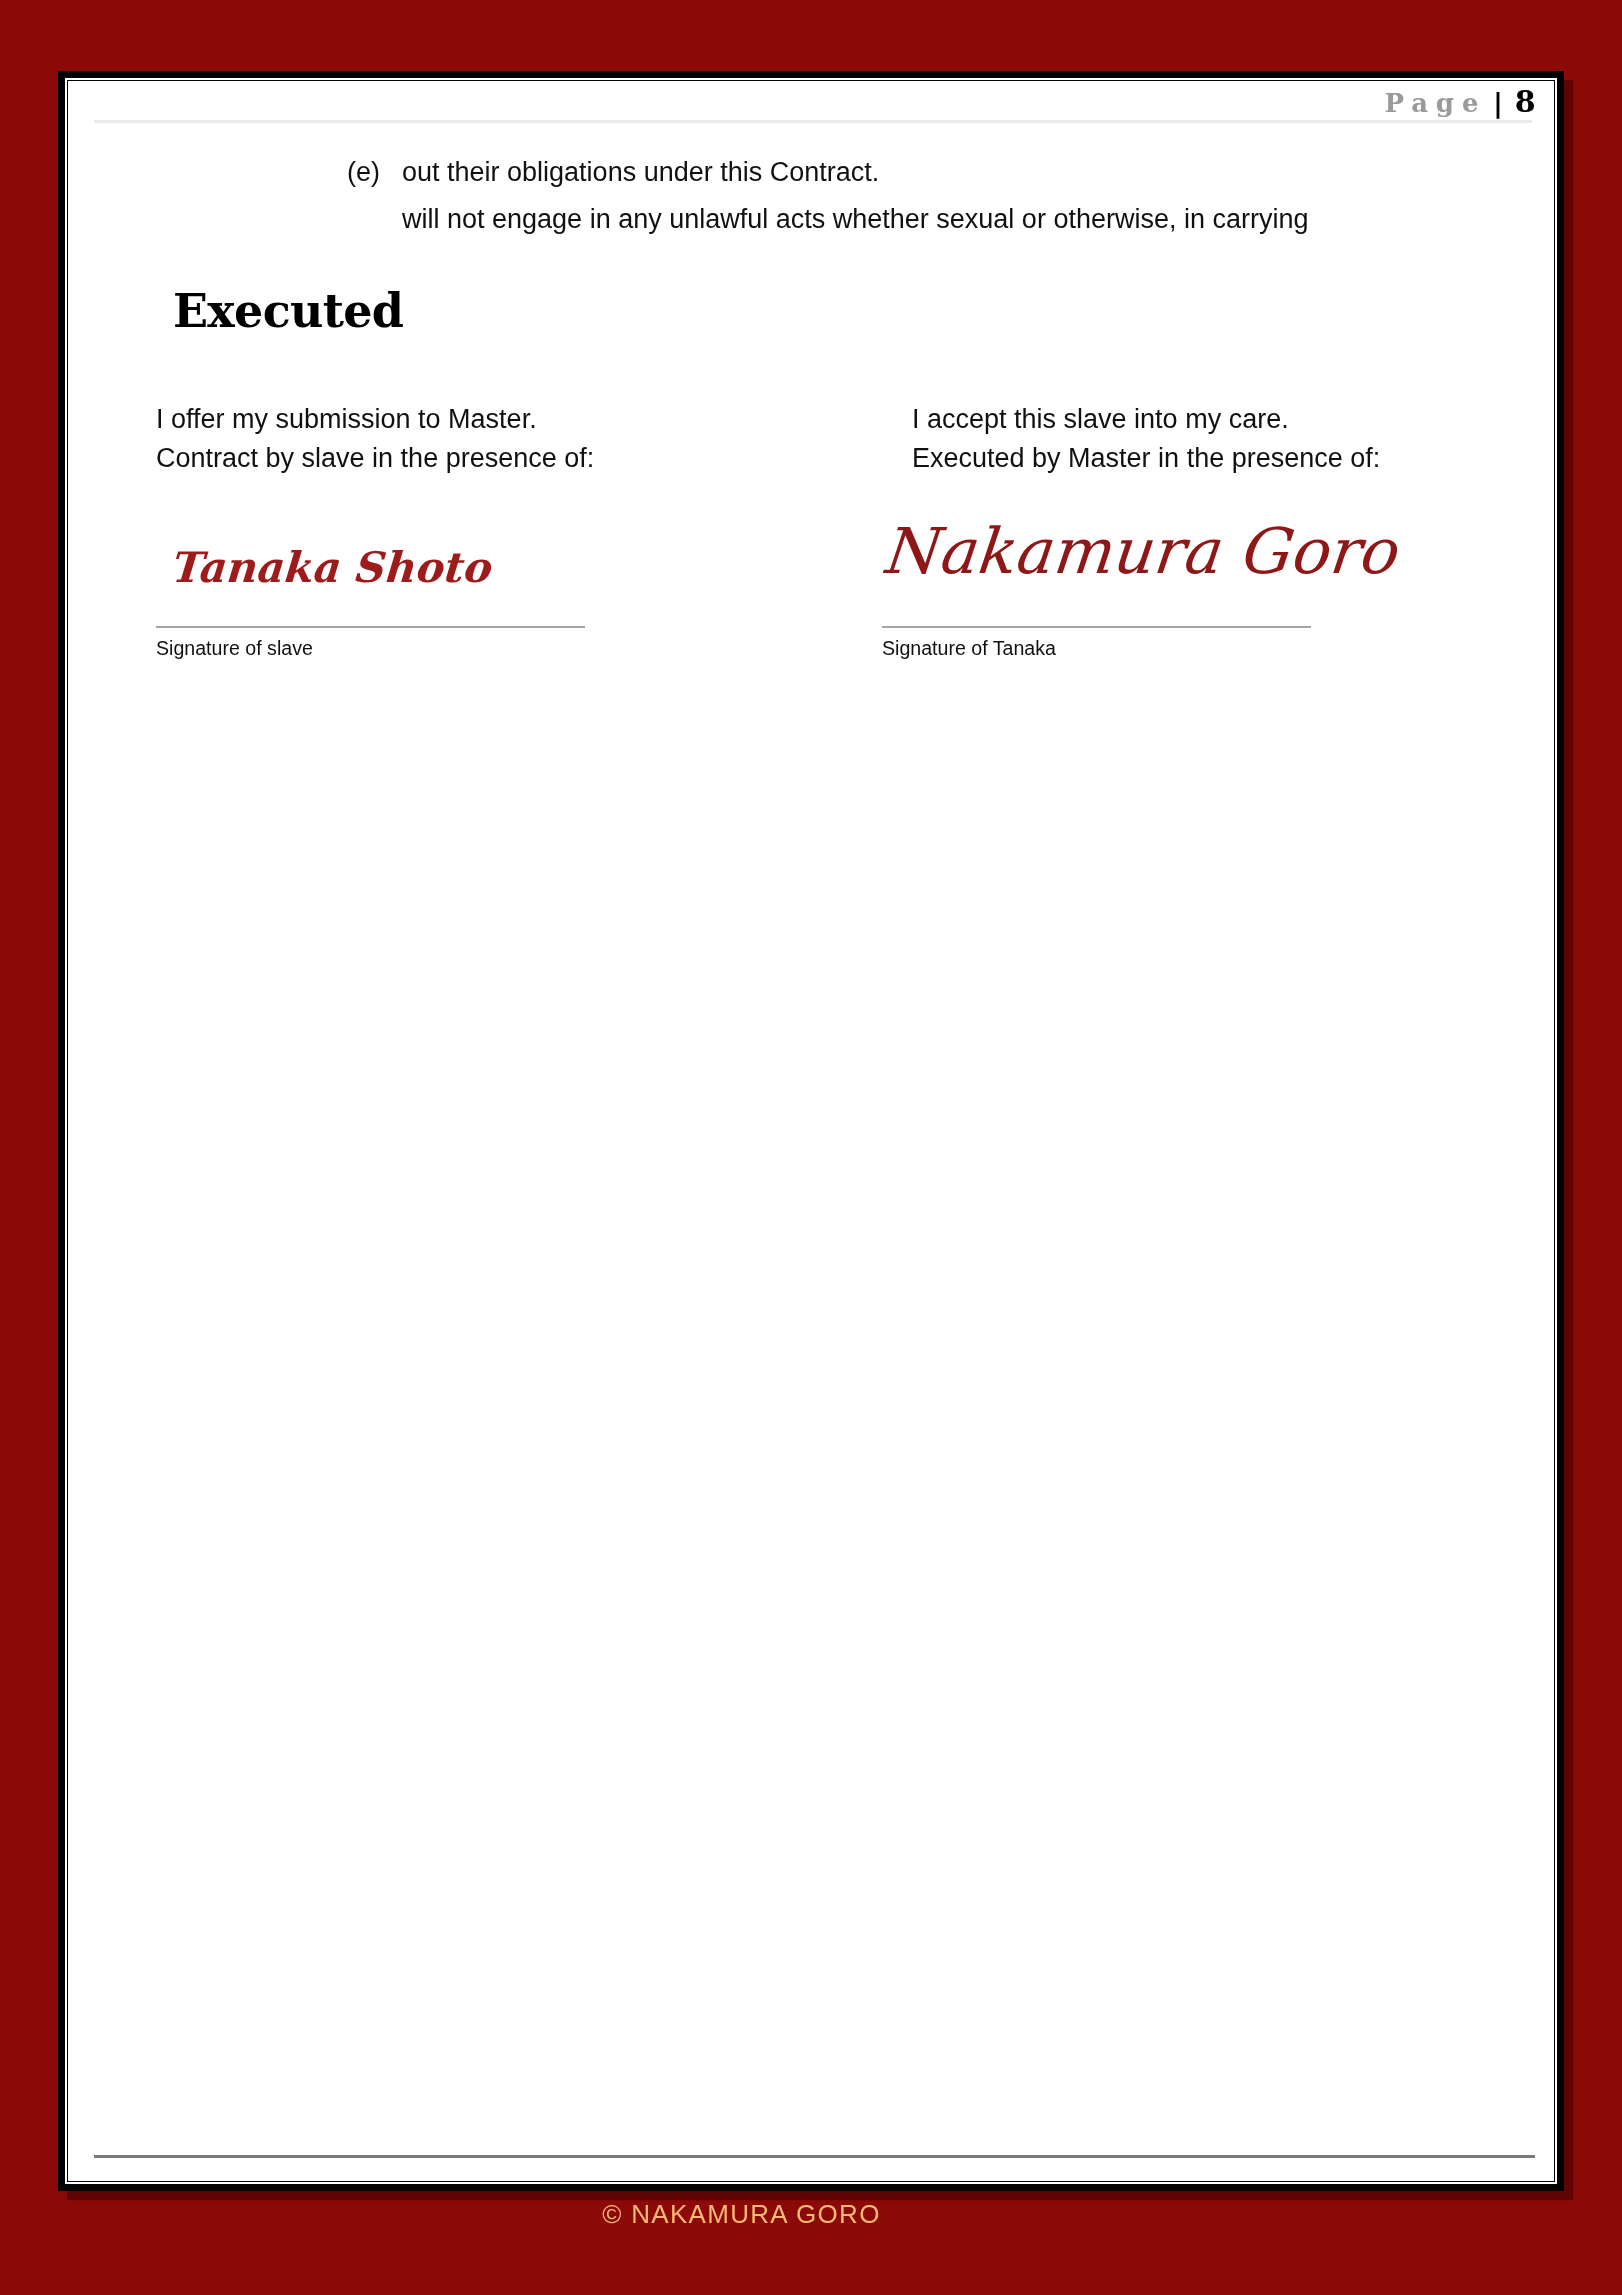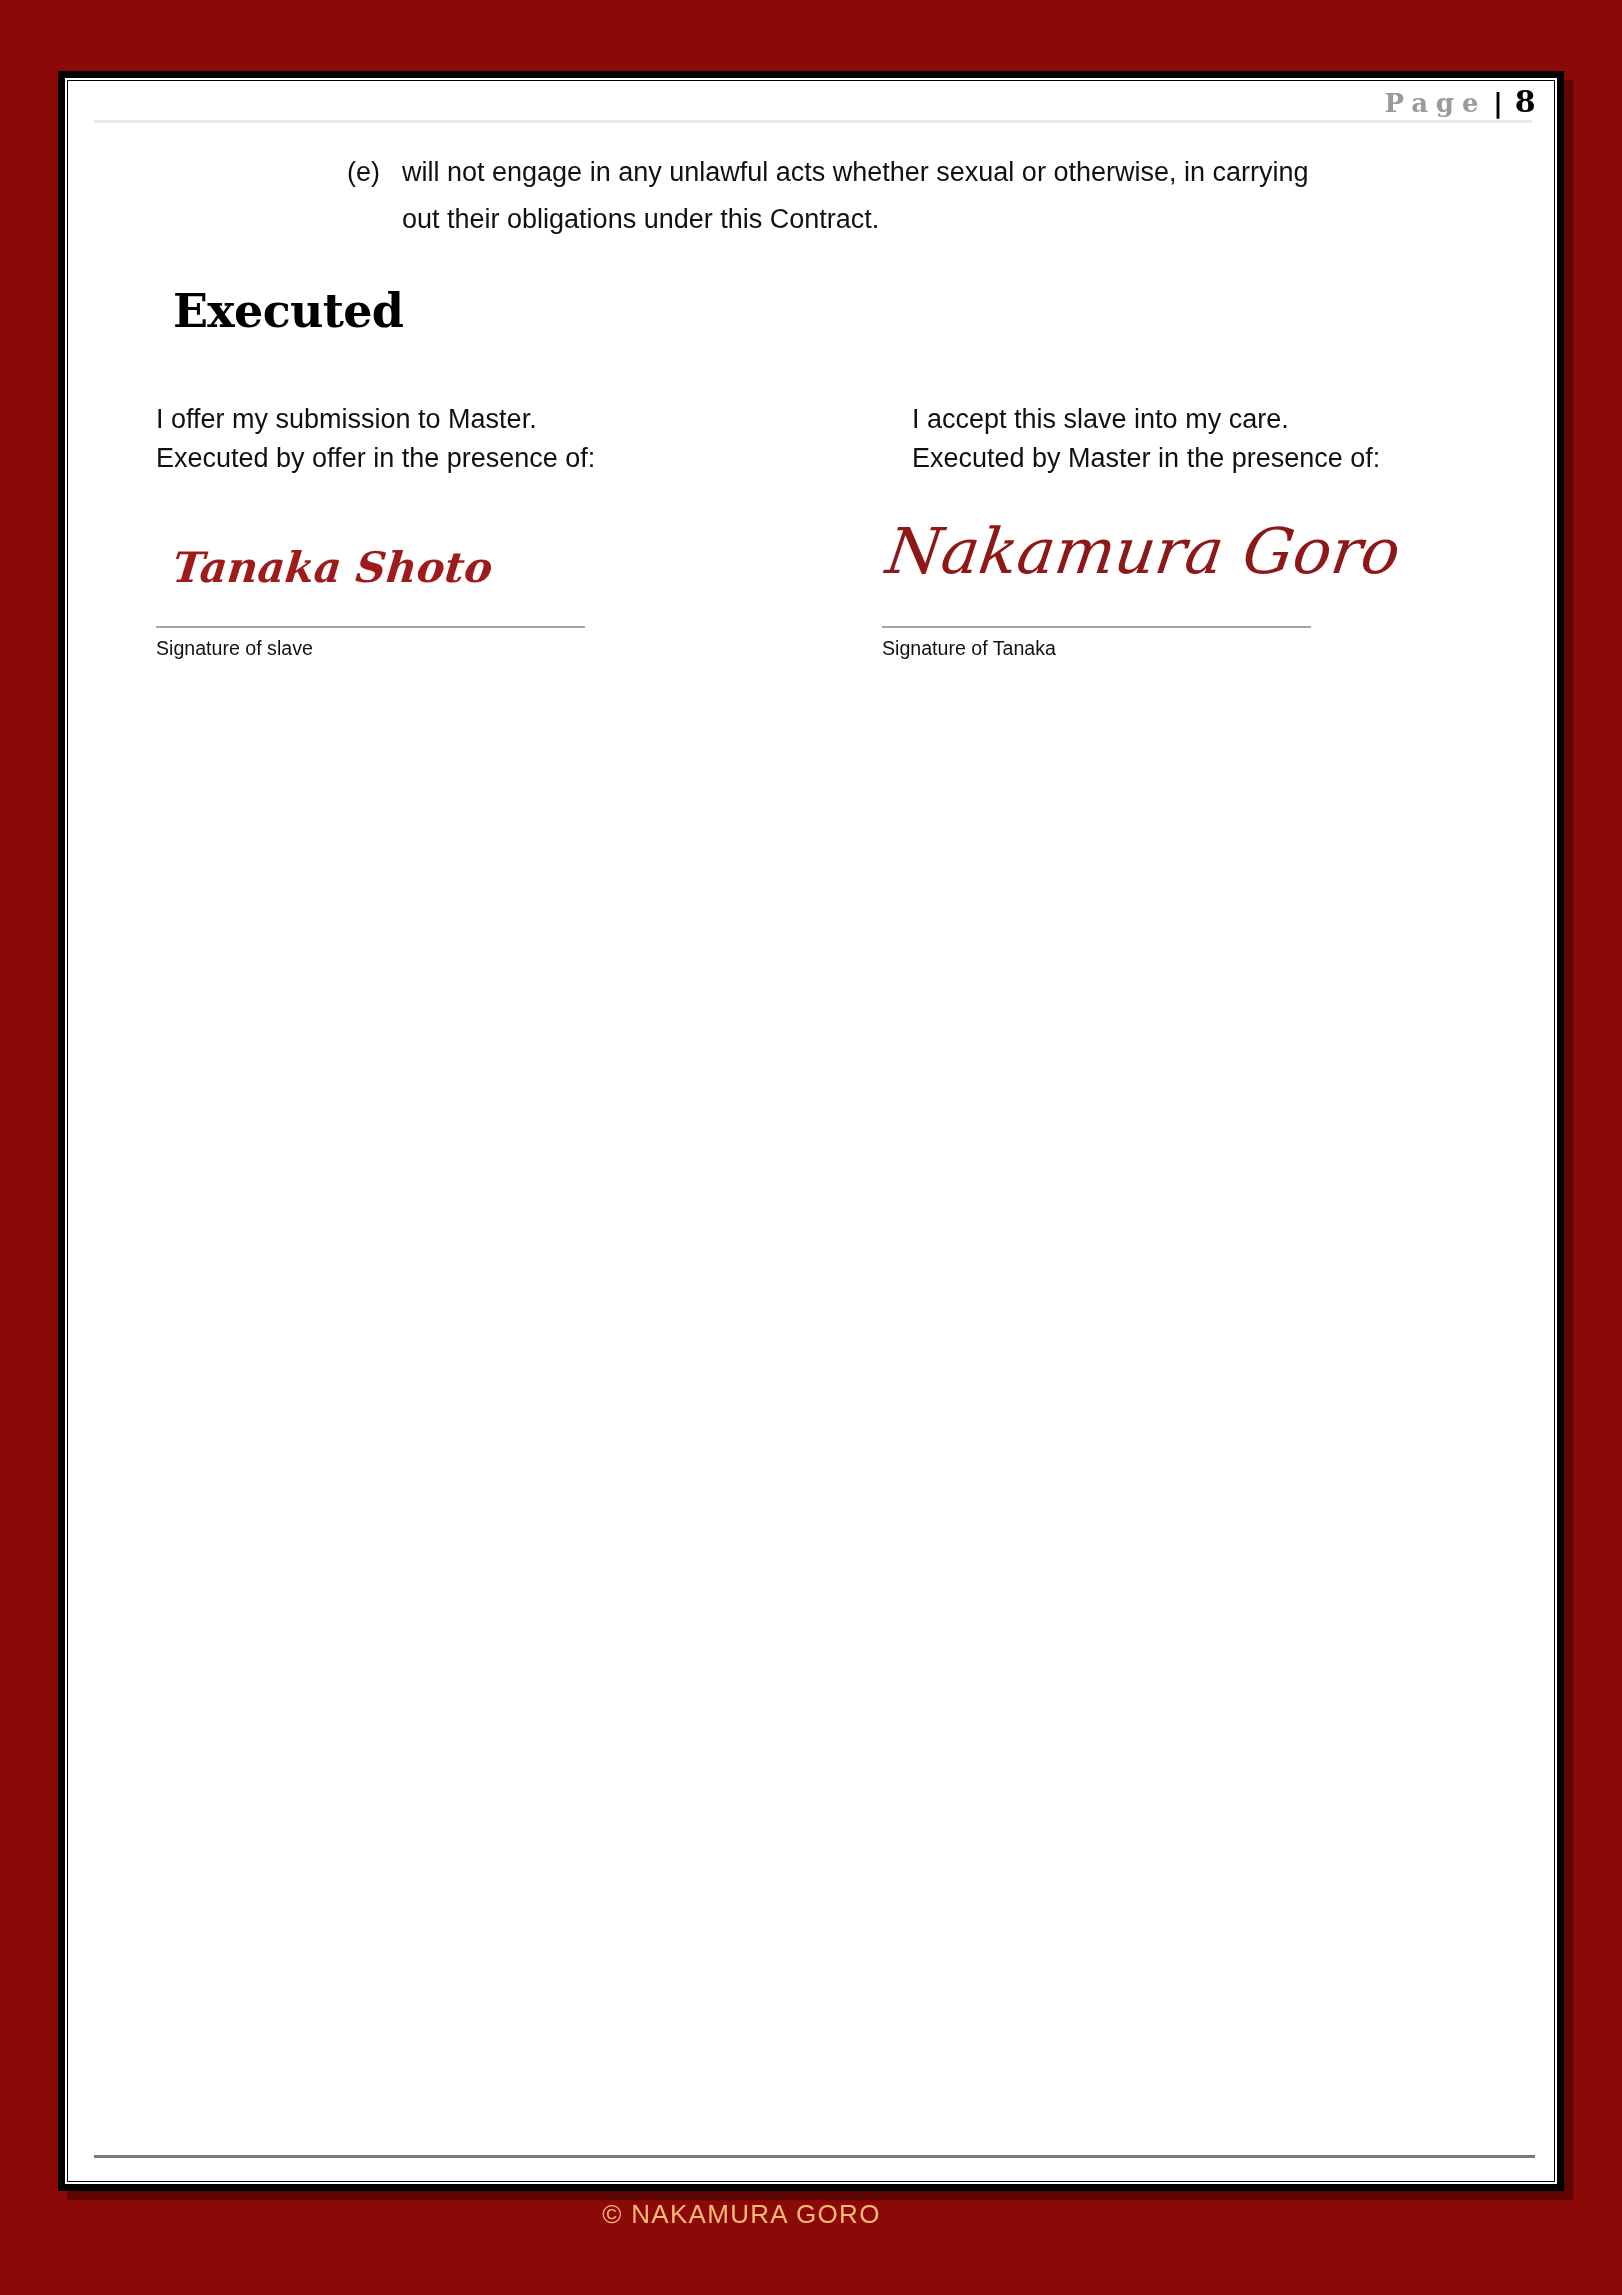--- a/index.html
+++ b/index.html
@@ -181,30 +181,30 @@
       <div class="hdr">
         <span class="page-word">Page</span>
         <span class="sep">|</span>
         <span class="num">8</span>
       </div>
       <div class="hdr-rule"></div>
 
       <div class="clause">
         <span class="marker">(e)</span>
         <div class="lines">
+          <span>out their obligations under this Contract.</span>
           <span>will not engage in any unlawful acts whether sexual or otherwise, in carrying</span>
-          <span>out their obligations under this Contract.</span>
         </div>
       </div>
 
       <div class="heading">Executed</div>
 
       <div class="col left">
         <span>I offer my submission to Master.</span>
-        <span>Executed by offer in the presence of:</span>
+        <span>Contract by slave in the presence of:</span>
       </div>
 
       <div class="col right">
         <span>I accept this slave into my care.</span>
         <span>Executed by Master in the presence of:</span>
       </div>
 
       <div class="sig slave">Tanaka Shoto</div>
       <div class="sig master">Nakamura Goro</div>
 

